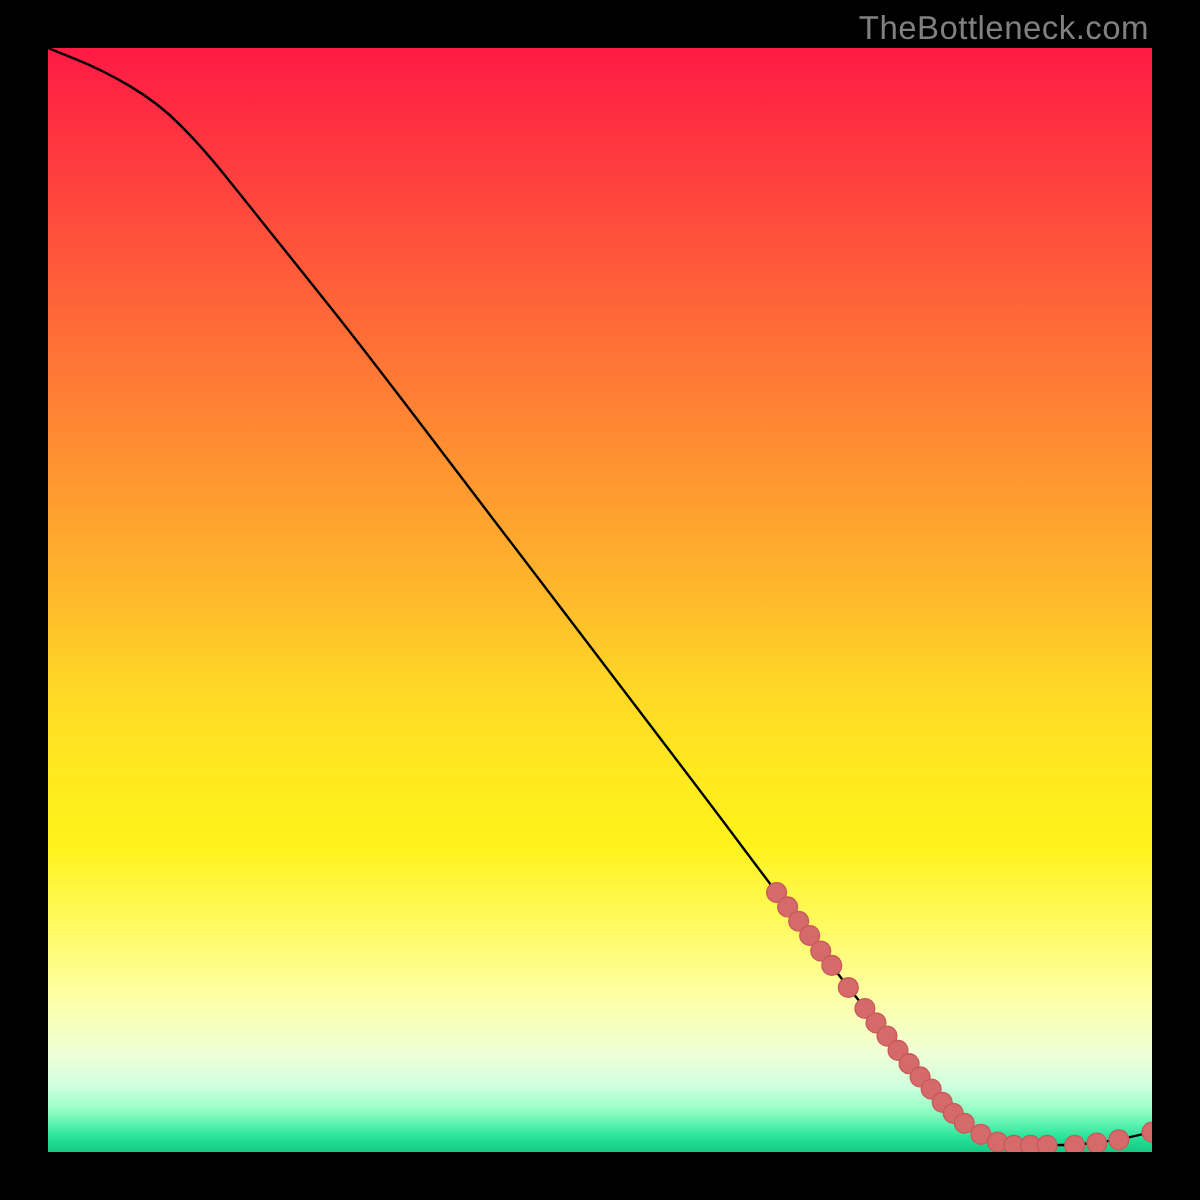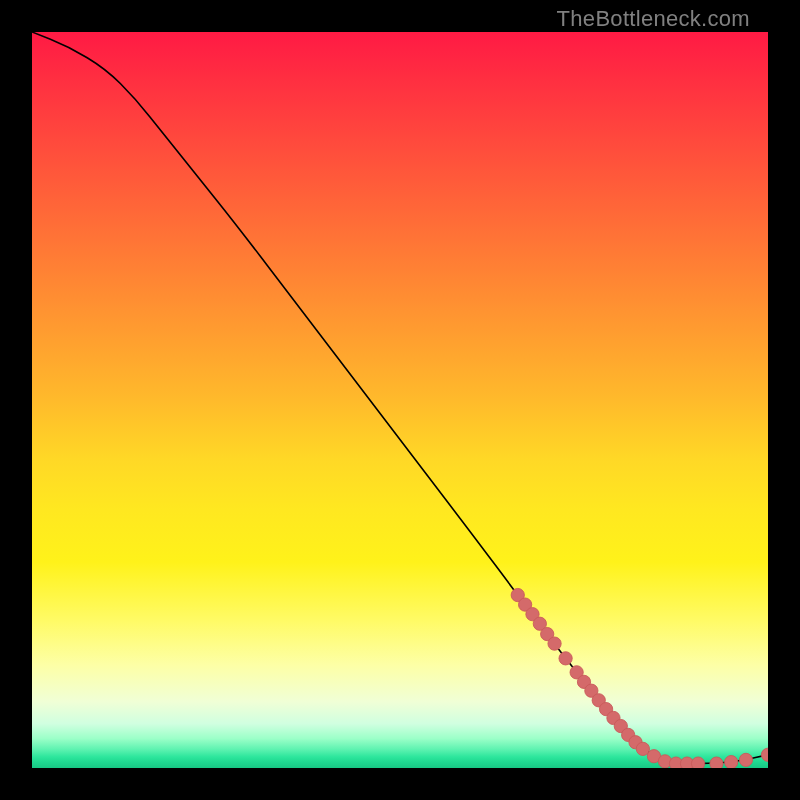--- a/index.html
+++ b/index.html
@@ -52,21 +52,21 @@
   .curve-svg {
     position: absolute;
     inset: 0;
     width: 100%;
     height: 100%;
     pointer-events: none;
   }
   .watermark {
     position: absolute;
     top: 6px;
-    right: 50px;
+    right: 34px;
     color: #808080;
     font-size: 22px;
     font-weight: 500;
     letter-spacing: 0.3px;
     user-select: none;
   }
 </style>
 </head>
 <body>
 

